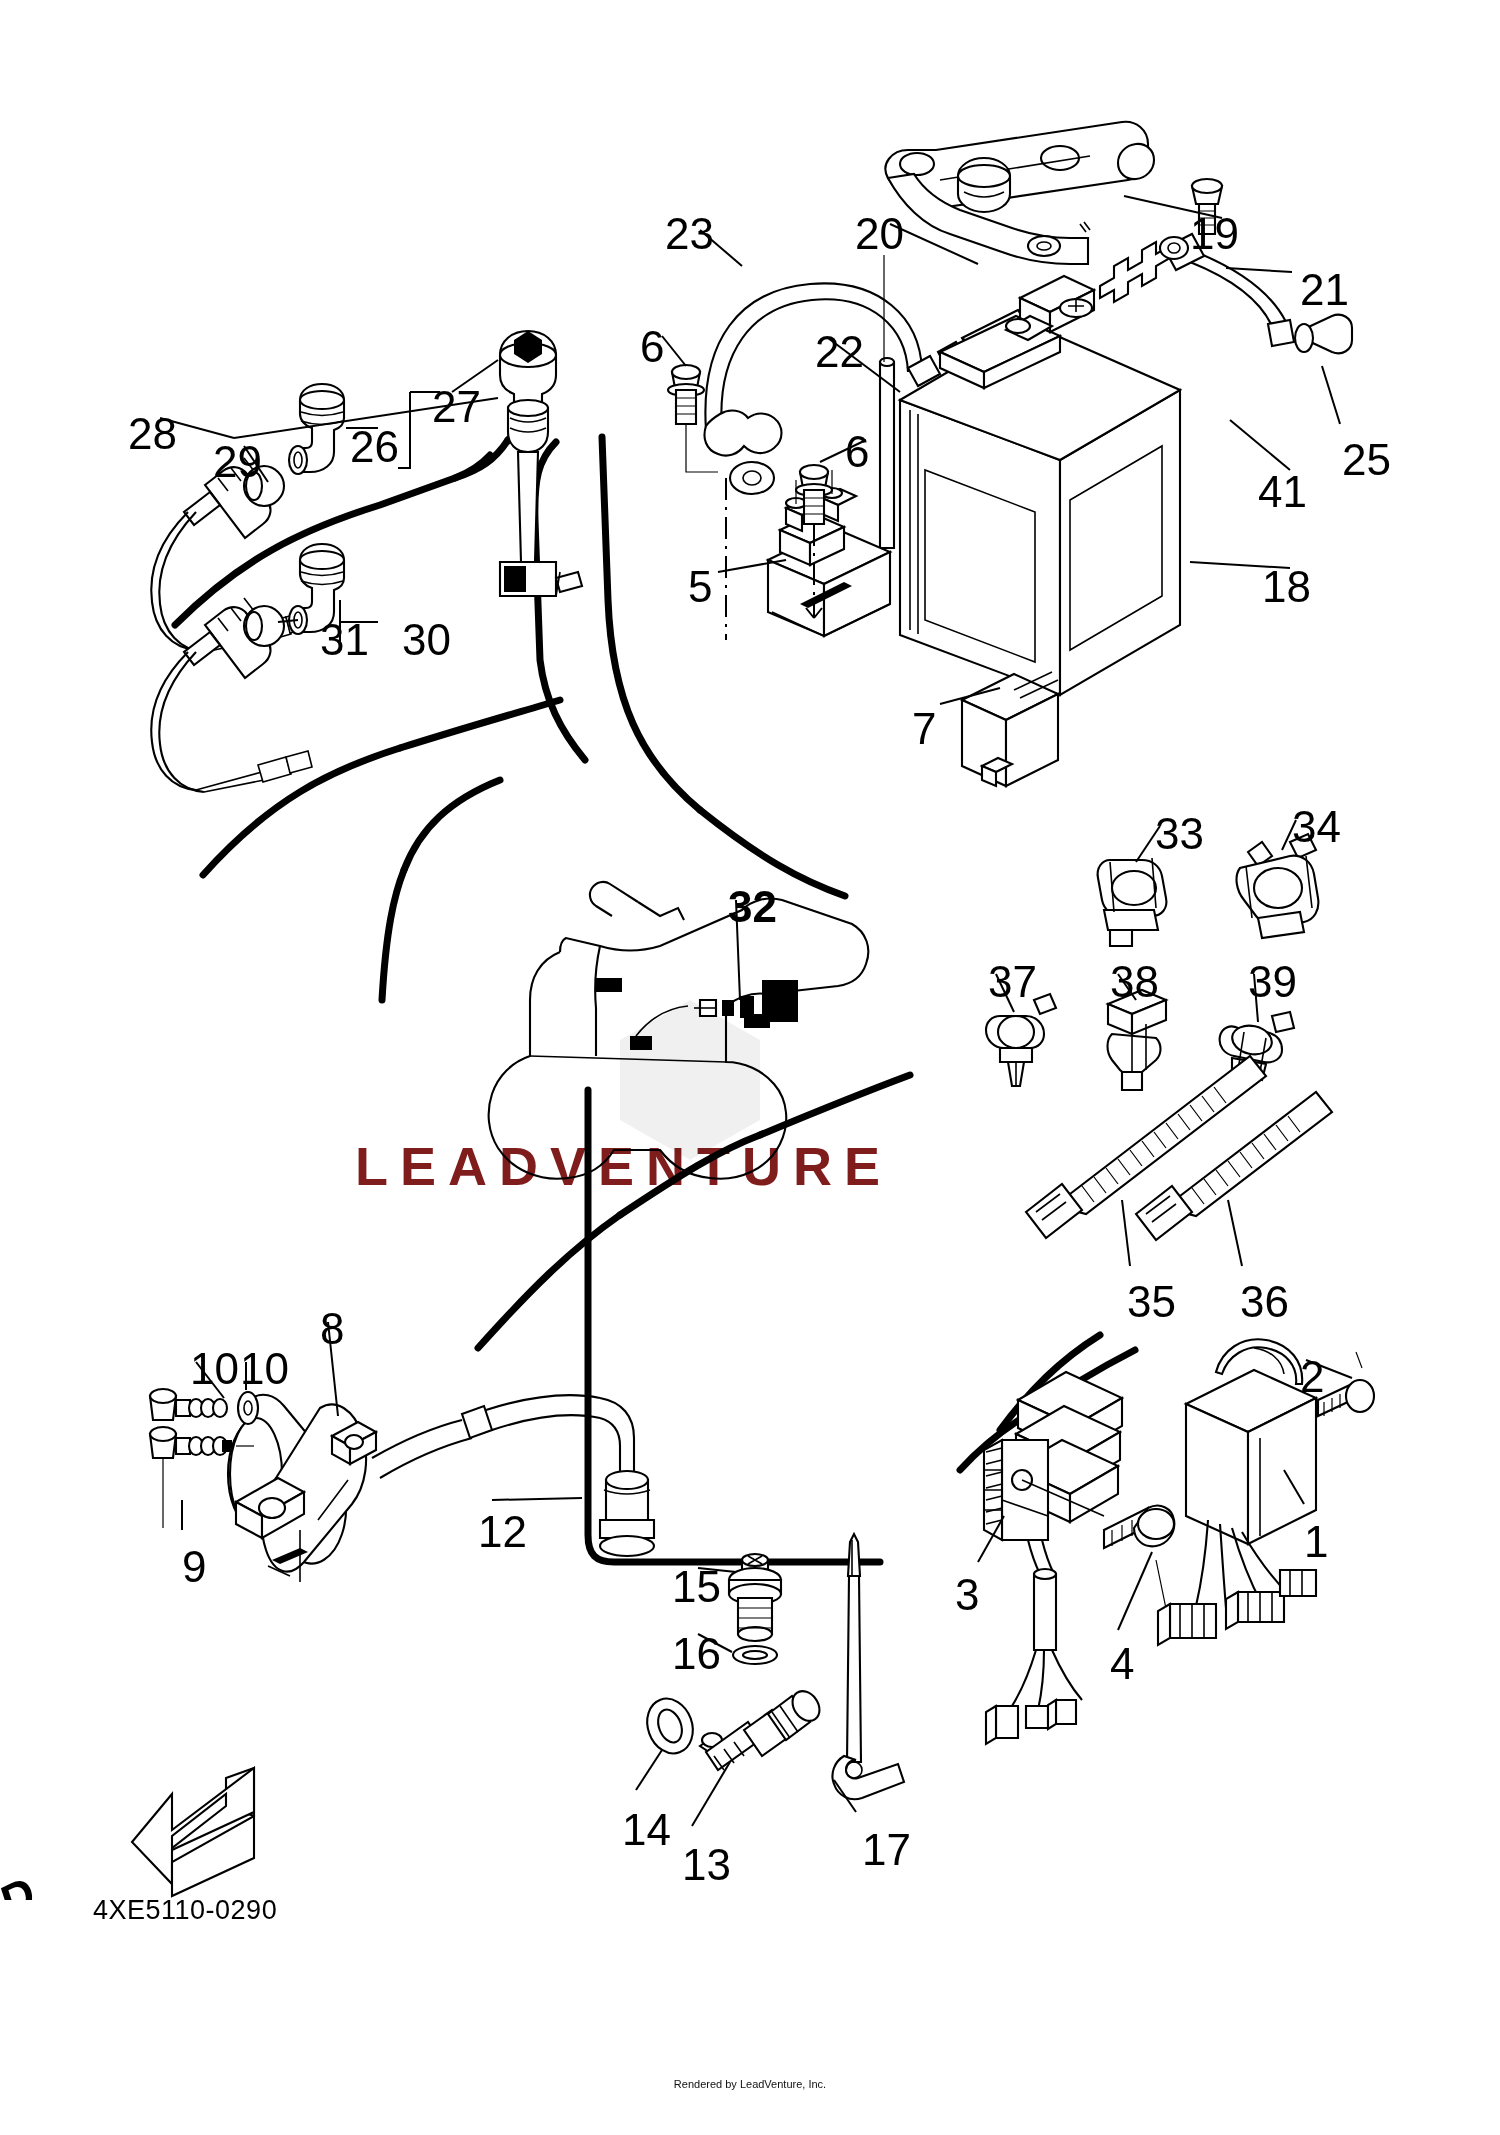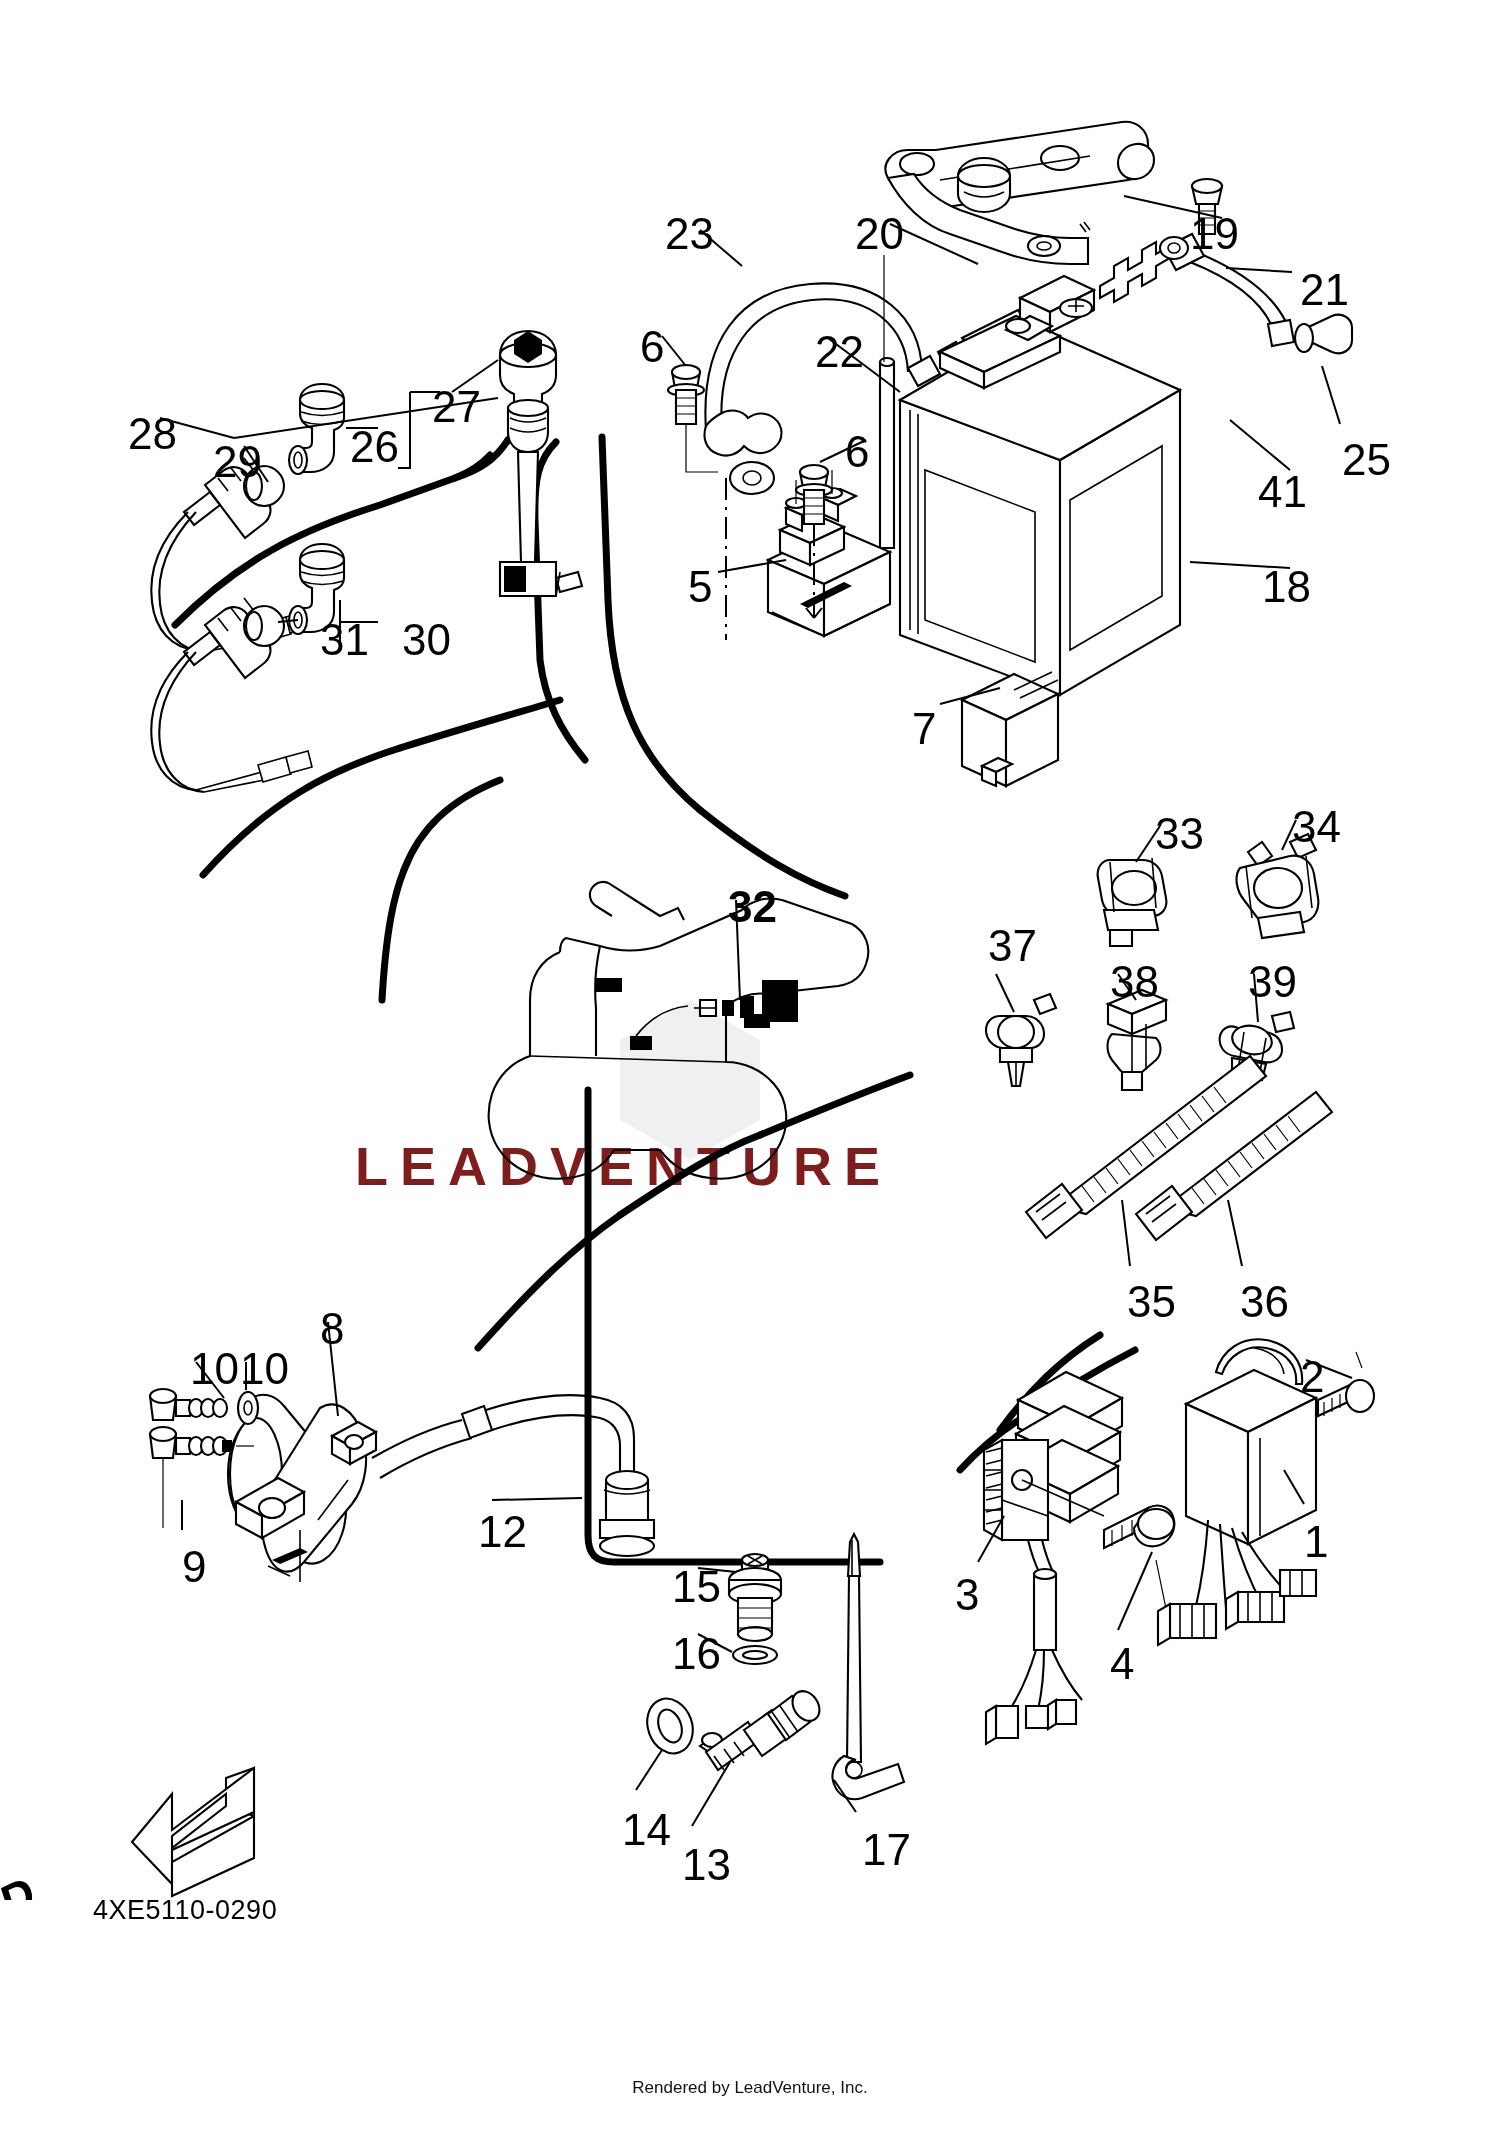--- a/index.html
+++ b/index.html
@@ -9,21 +9,21 @@
   #sheet{position:absolute;left:0;top:0;width:1500px;height:2135px;}
   #diagram{position:absolute;left:0;top:0;width:1500px;height:1900px;}
   .callout{position:absolute;font-family:"Liberation Sans","DejaVu Sans",sans-serif;
            font-size:44px;font-weight:400;color:#000;line-height:1;white-space:nowrap;
            letter-spacing:0px;}
   #partno{position:absolute;left:93px;top:1895px;font-size:27px;letter-spacing:.5px;color:#000;}
   #footer{position:absolute;left:0;top:2040px;width:1500px;text-align:center;}
   #copyright{font-size:44px;font-weight:700;letter-spacing:-.5px;color:#000;
              font-family:"Liberation Sans","DejaVu Sans",sans-serif;}
   #rendered{position:absolute;left:0;top:2078px;width:1500px;text-align:center;
-            font-size:17px;color:#111;font-family:"Liberation Sans","DejaVu Sans",sans-serif;}
+            font-size:11px;color:#111;font-family:"Liberation Sans","DejaVu Sans",sans-serif;}
   #watermark-text{position:absolute;left:355px;top:1135px;width:740px;
         font-size:54px;letter-spacing:12px;color:#7f1d1d;font-weight:700;
         font-family:"Liberation Sans","DejaVu Sans",sans-serif;
         user-select:none;pointer-events:none;}
   svg{display:block;}
   .ln{fill:none;stroke:#000;stroke-width:2.1;}
   .ln-thin{fill:none;stroke:#000;stroke-width:1.6;}
   .ln-hair{fill:none;stroke:#000;stroke-width:1.2;}
   .ln-harness{fill:none;stroke:#000;stroke-width:7;stroke-linecap:round;stroke-linejoin:round;}
   .fillw{fill:#fff;stroke:#000;stroke-width:2.1;}
@@ -588,21 +588,21 @@
       <div class="callout" style="left: 432px; top: 385px;">27</div>
       <div class="callout" style="left: 128px; top: 412px;">28</div>
       <div class="callout" style="left: 213px; top: 440px;">29</div>
       <div class="callout" style="left: 402px; top: 618px;">30</div>
       <div class="callout" style="left: 320px; top: 618px;">31</div>
       <div class="callout" style="left: 728px; top: 885px; font-weight: bold;">32</div>
       <div class="callout" style="left: 1155px; top: 812px;">33</div>
       <div class="callout" style="left: 1292px; top: 805px;">34</div>
       <div class="callout" style="left: 1127px; top: 1280px;">35</div>
       <div class="callout" style="left: 1240px; top: 1280px;">36</div>
-      <div class="callout" style="left: 988px; top: 924px;">37</div>
+      <div class="callout" style="left: 988px; top: 960px;">37</div>
       <div class="callout" style="left: 1110px; top: 960px;">38</div>
       <div class="callout" style="left: 1248px; top: 960px;">39</div>
     </div>
 
   <div id="partno">4XE5110-0290</div>
 
   <div id="rendered">Rendered by LeadVenture, Inc.</div>
 
 </div>
 

